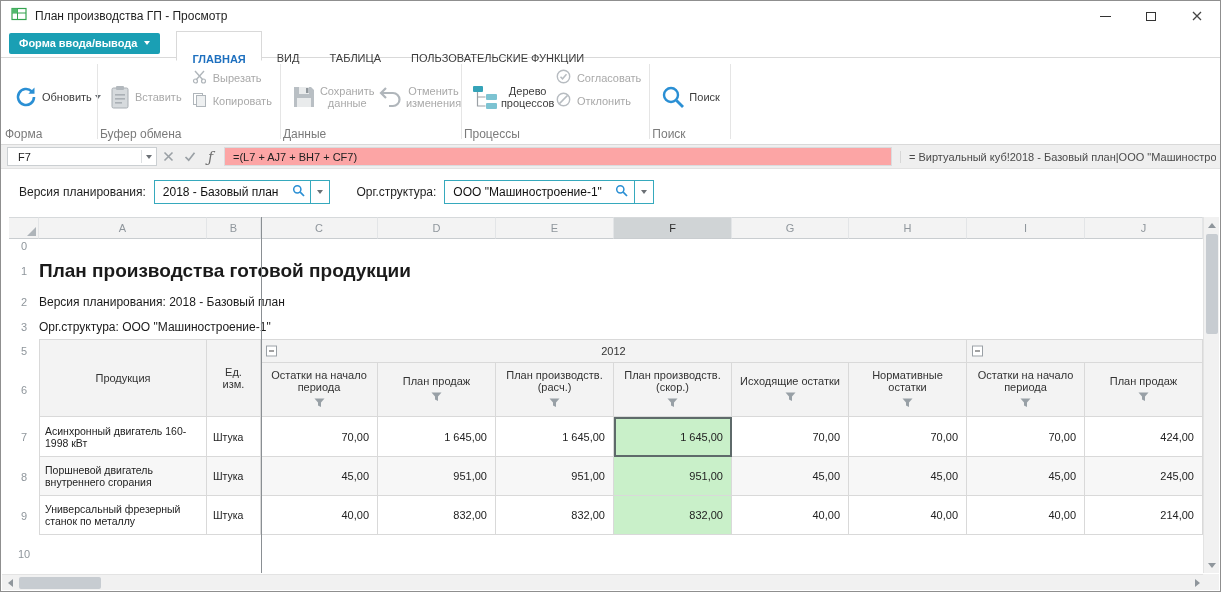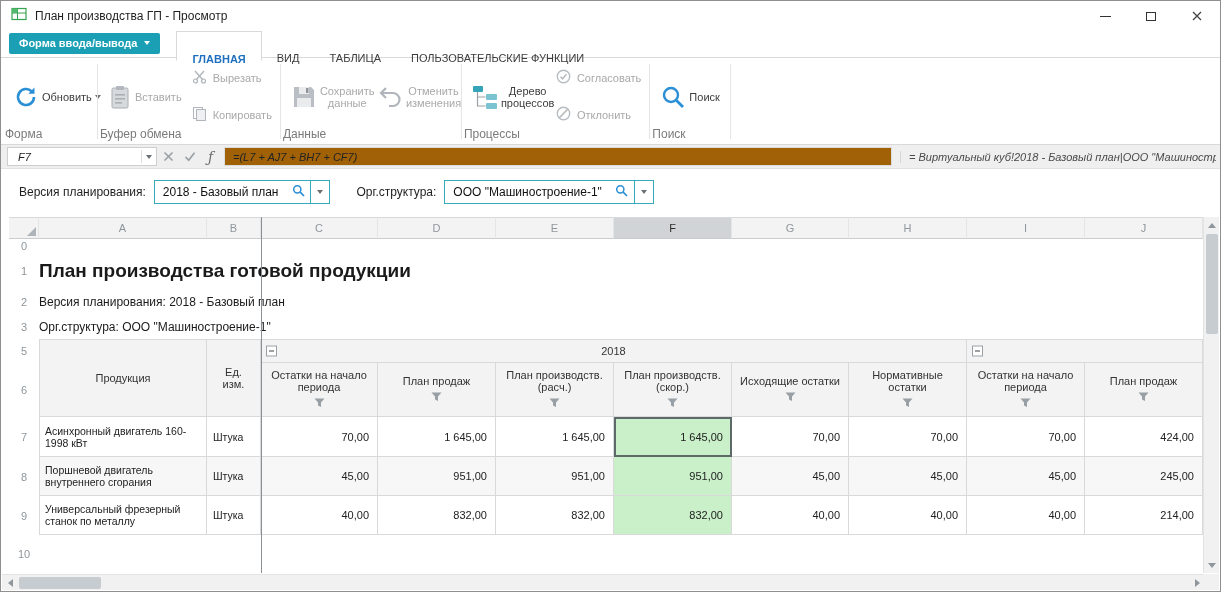--- a/index.html
+++ b/index.html
@@ -29,34 +29,34 @@
   
   .ribbon{height:87px;border-bottom:1px solid #d9d9d9;display:flex;align-items:stretch;padding:1px 2px 0 4px;background:#fff;}
   .rgroup{display:flex;flex-direction:column;}
   .rbtns{flex:1;display:flex;align-items:stretch;padding:2px 2px 0 2px;}
   .rgroup-label{height:17px;line-height:15px;text-align:left;font-size:12px;color:#7b7b7b;}
   .rsep{width:1px;background:#e5e5e5;margin:5px 2px;}
   .bigbtn{min-width:62px;max-width:86px;display:flex;flex-direction:row;align-items:center;padding:5px 6px 0 6px;gap:3px;
     font-size:11px;color:#3c3c3c;text-align:center;line-height:12px;cursor:default;}
   .bigbtn .ricon{height:26px;display:flex;align-items:center;}
   .bigbtn.disabled{color:#a9a9a9;}
-  .smallcol{display:flex;flex-direction:column;justify-content:flex-start;gap:20px;padding:8px 4px 0 4px;}
+  .smallcol{display:flex;flex-direction:column;justify-content:flex-start;gap:6px;padding:8px 4px 0 4px;}
   .smallbtn{display:flex;align-items:center;gap:6px;font-size:11px;color:#3c3c3c;white-space:nowrap;}
   .smallbtn.disabled{color:#a9a9a9;}
   .tri-down{width:0;height:0;border-left:3.5px solid transparent;border-right:3.5px solid transparent;border-top:4px solid currentColor;display:inline-block;}
   .menu-arrow{color:#6b7075;margin-top:1px;}
 
   
-  .formulabar{height:24px;background:#efefef;border-bottom:1px solid #e2e2e2;display:flex;align-items:center;font-style:italic;}
+  .formulabar{height:24px;background:#efefef;border-bottom:1px solid #e2e2e2;display:flex;align-items:center;}
   .cellref{width:150px;height:19px;margin-left:6px;background:#fff;border:1px solid #cbcfd2;display:flex;align-items:center;
     font-size:11px;color:#222;padding:0 4px 0 10px;}
   .cellref .sep{width:1px;height:13px;background:#dcdfe1;margin:0 4px 0 auto;}
   .fb-btn{width:19px;height:19px;display:flex;align-items:center;justify-content:center;margin-left:2px;}
   .icon-fx::before{content:"ƒ";font-family:"DejaVu Serif",serif;font-style:italic;font-size:14px;color:#6e6e6e;}
-  .fb-formula{width:668px;height:19px;margin-left:4px;background:#a16207;border:1px solid #dadcde;font-size:11px;color:#222;
+  .fb-formula{width:668px;height:19px;margin-left:4px;background:#fca5a5;border:1px solid #dadcde;font-size:11px;color:#222;
     display:flex;align-items:center;padding:0 8px;white-space:nowrap;overflow:hidden;}
   .fb-cube{flex:1;margin:0 4px 0 8px;border-left:1px solid #d7d7d7;padding-left:8px;font-size:11px;color:#4a4a4a;
     white-space:nowrap;overflow:hidden;}
 
   
   .filterrow{display:flex;align-items:center;margin:10px 0 0 18px;height:26px;}
   .flabel{font-size:12px;color:#1f1f1f;margin-right:8px;white-space:nowrap;}
   .lookup{display:flex;align-items:stretch;height:24px;border:1px solid var(--lookup-border,#36A9BD);background:#fff;margin-right:26px;}
   .lookup-text{display:flex;align-items:center;padding:0 8px;font-size:12px;color:#111;white-space:nowrap;}
   .lookup-search{width:24px;display:flex;align-items:center;justify-content:center;}
@@ -353,21 +353,21 @@
     <div class="rowhdr" style="grid-column:1;grid-row:9">8</div>
     <div class="rowhdr" style="grid-column:1;grid-row:10">9</div>
     <div class="rowhdr" style="grid-column:1;grid-row:11">10</div>
 
     <div class="free-text sheet-title" style="grid-column:2/span 6;grid-row:3">План производства готовой продукции</div>
     <div class="free-text sheet-sub" style="grid-column:2/span 5;grid-row:4">Версия планирования: 2018 - Базовый план</div>
     <div class="free-text sheet-sub" style="grid-column:2/span 5;grid-row:5">Орг.структура: ООО "Машиностроение-1"</div>
 
     <div class="tc band topb" style="grid-column:4/span 6;grid-row:6">
       <span class="collapse"></span>
-      <span>2018</span>
+      <span>2012</span>
     </div>
     <div class="tc band topb" style="grid-column:10/span 2;grid-row:6">
       <span class="collapse"></span>
     </div>
 
     <div class="tc th first topb" style="grid-column:2;grid-row:6/span 2">
         <span>Продукция</span>
       </div>
     <div class="tc th topb" style="grid-column:3;grid-row:6/span 2">
         <span style="display:inline-block;max-width:34px">Ед. изм.</span>

